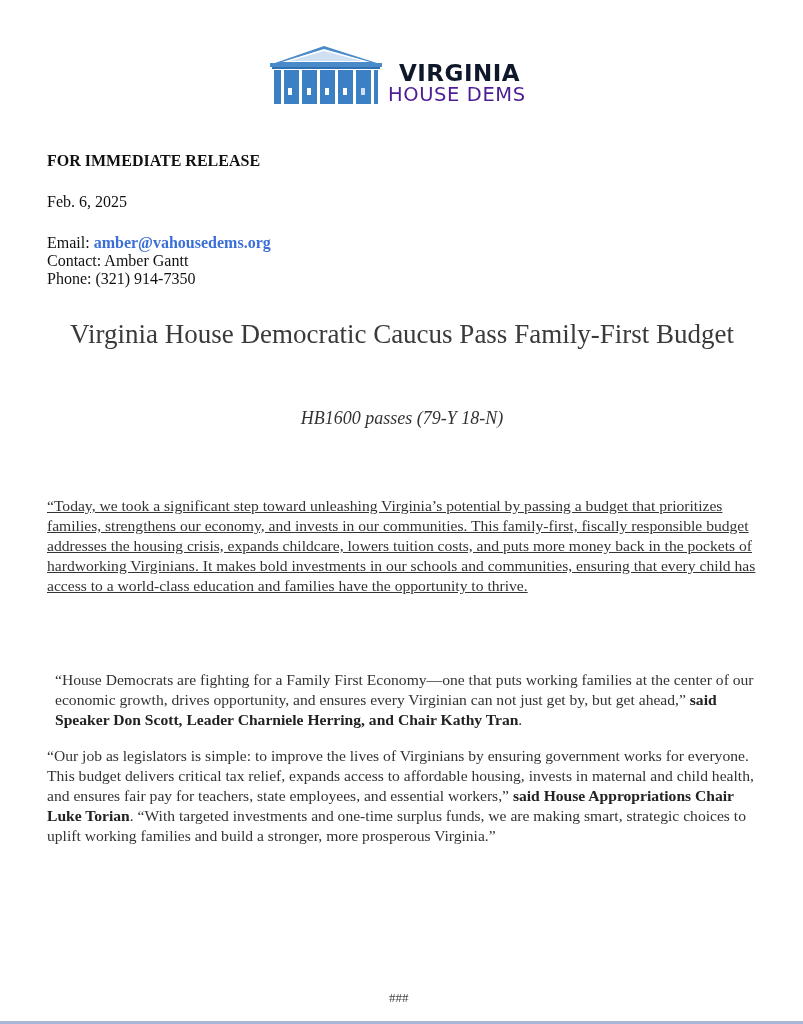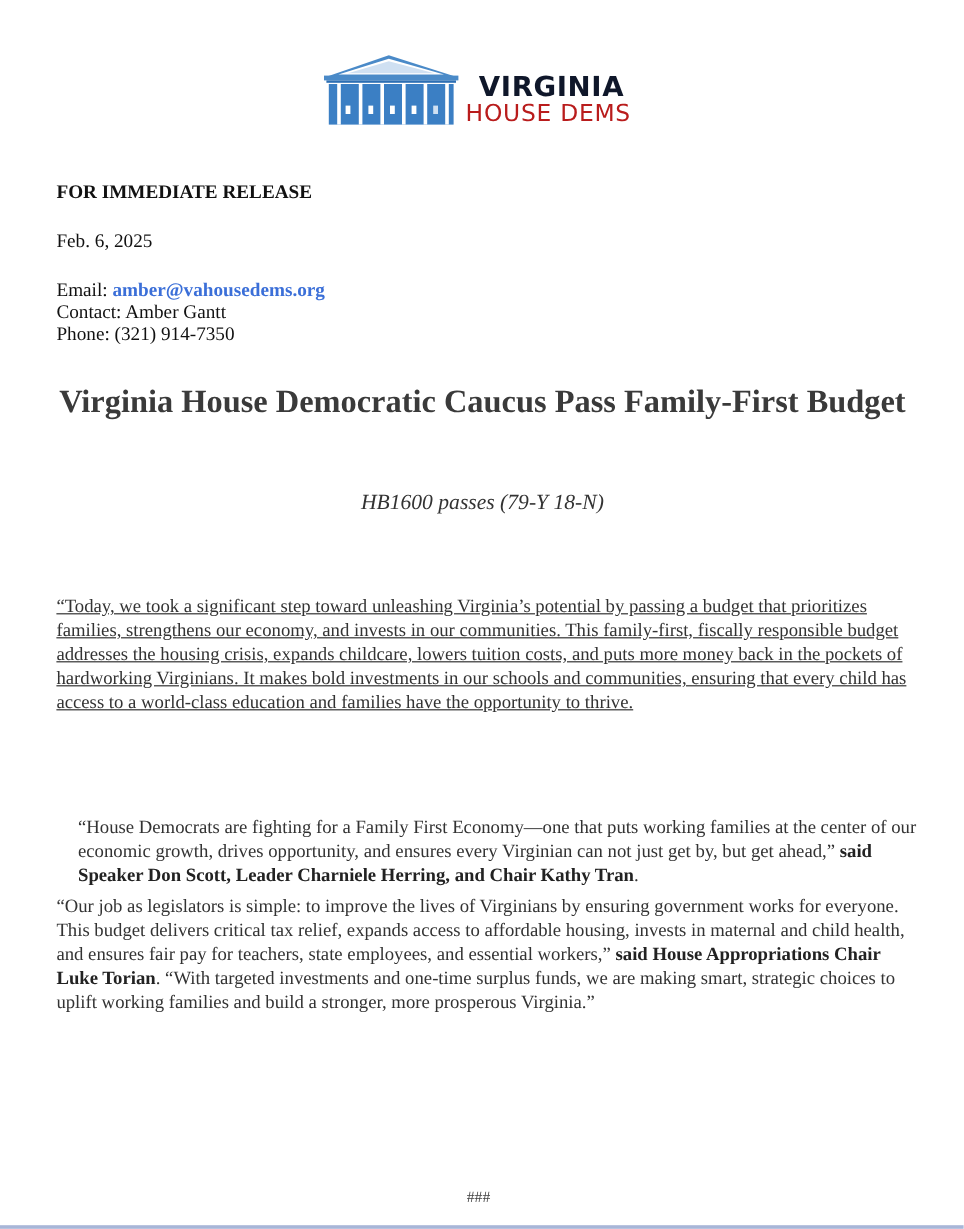--- a/index.html
+++ b/index.html
@@ -15,33 +15,33 @@
   .logo-building { position: absolute; left: 0; top: 0; width: 120px; height: 60px; }
   .logo-text-1 {
     position: absolute; left: 131px; top: 18px;
     font-family: "DejaVu Sans", "Liberation Sans", sans-serif;
     font-weight: bold; font-size: 23px; letter-spacing: 0.5px; color: #0f172a;
     line-height: 1;
   }
   .logo-text-2 {
     position: absolute; left: 120px; top: 41px;
     font-family: "DejaVu Sans", "Liberation Sans", sans-serif;
-    font-weight: normal; font-size: 19.5px; letter-spacing: 0.6px; color: #b91c1c;
+    font-weight: normal; font-size: 19.5px; letter-spacing: 0.6px; color: #4c1d95;
     line-height: 1;
   }
 
   .meta { position: absolute; left: 47px; font-size: 16px; line-height: 18px; color: #111111; }
   .release { top: 152px; font-weight: bold; }
   .date { top: 193px; }
   .contact { top: 234px; }
   .link-blue { color: #3b6fd8; font-weight: bold; text-decoration: none; }
 
   .title {
     position: absolute; left: 47px; top: 317px; width: 710px;
-    text-align: center; font-weight: bold; font-size: 27px; line-height: 35px;
+    text-align: center; font-weight: normal; font-size: 27px; line-height: 35px;
     color: #3a3a3a;
   }
   .subtitle {
     position: absolute; left: 47px; top: 408px; width: 710px;
     text-align: center; font-style: italic; font-size: 18px; color: #333333;
   }
 
   .para {
     position: absolute; left: 47px; width: 718px;
     font-size: 15.6px; line-height: 20px; color: #333333;
@@ -109,21 +109,21 @@
       <span>(321) 914-7350</span>
     </div>
   </div>
 
   <h1 class="title" style="margin:0">Virginia House Democratic Caucus Pass Family-First Budget</h1>
   <div class="subtitle">HB1600 passes (79-Y 18-N)</div>
 
 
   <p class="para p2" style="margin:0">“Today, we took a significant step toward unleashing Virginia’s potential by passing a budget that prioritizes families, strengthens our economy, and invests in our communities. This family-first, fiscally responsible budget addresses the housing crisis, expands childcare, lowers tuition costs, and puts more money back in the pockets of hardworking Virginians. It makes bold investments in our schools and communities, ensuring that every child has access to a world-class education and families have the opportunity to thrive.</p>
 
-  <p class="para p3" style="margin:18px"><span>“House Democrats are fighting for a Family First Economy—one that puts working families at the center of our economic growth, drives opportunity, and ensures every Virginian can not just get by, but get ahead,” </span><b>said Speaker Don Scott, Leader Charniele Herring, and Chair Kathy Tran</b><span>.</span></p>
+  <p class="para p3" style="margin:8px"><span>“House Democrats are fighting for a Family First Economy—one that puts working families at the center of our economic growth, drives opportunity, and ensures every Virginian can not just get by, but get ahead,” </span><b>said Speaker Don Scott, Leader Charniele Herring, and Chair Kathy Tran</b><span>.</span></p>
 
   <p class="para p4" style="margin:0"><span>“Our job as legislators is simple: to improve the lives of Virginians by ensuring government works for everyone. This budget delivers critical tax relief, expands access to affordable housing, invests in maternal and child health, and ensures fair pay for teachers, state employees, and essential workers,” </span><b>said House Appropriations Chair Luke Torian</b><span>. “With targeted investments and one-time surplus funds, we are making smart, strategic choices to uplift working families and build a stronger, more prosperous Virginia.”</span></p>
 
 
   <div class="end">
       <span>###</span>
     </div>
 
   <div class="bottom-bar"></div>
 </div>

